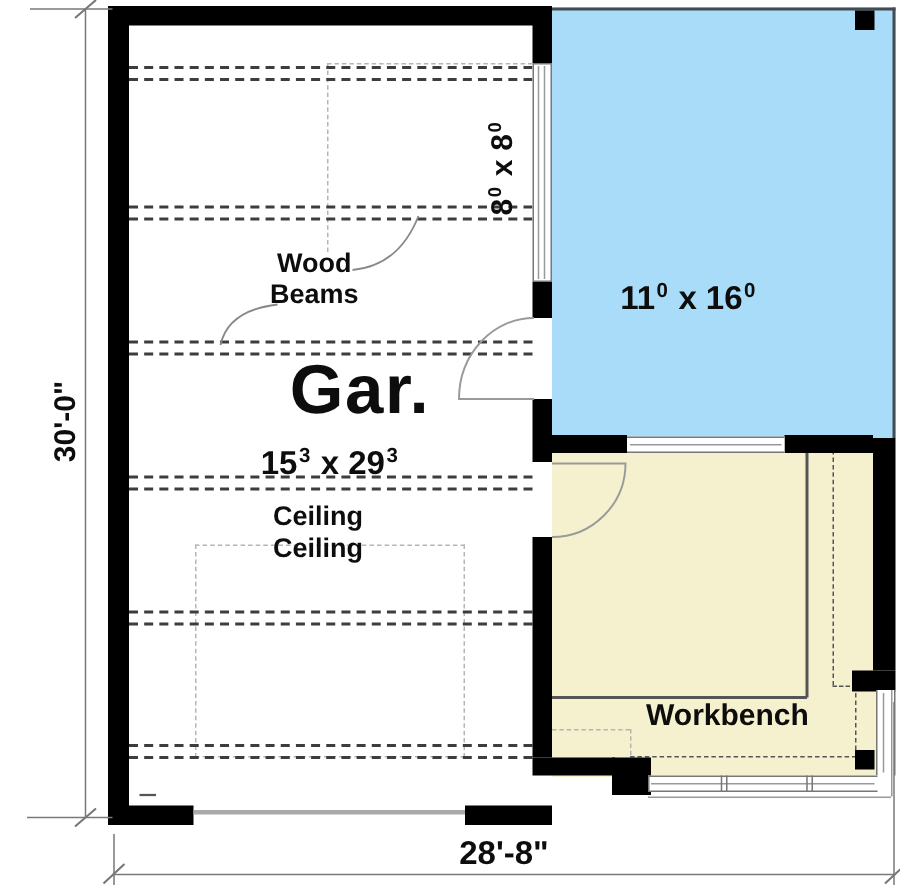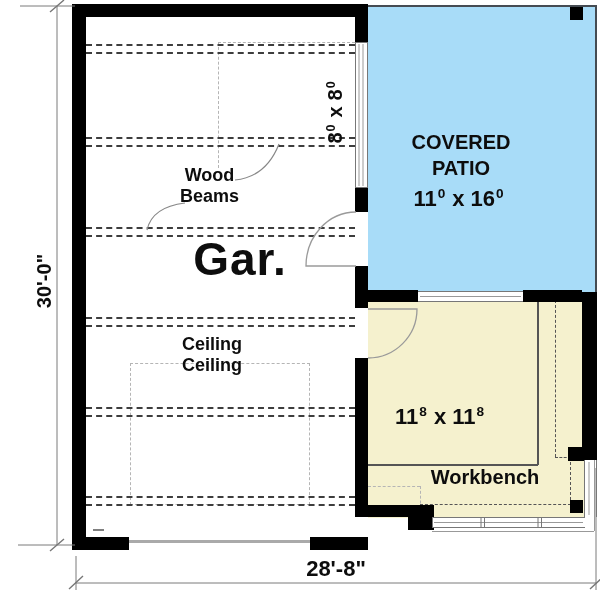--- a/index.html
+++ b/index.html
@@ -112,44 +112,40 @@
     </g>
   </svg>
 
   <div class="abs lbl" style="left:157px;top:165px;width:105px;font-size:18px;">
     <div>Wood</div>
     <div>Beams</div>
   </div>
 
   <div class="abs lbl" style="left:130px;top:232px;width:220px;font-size:46px;letter-spacing:1px;"><span>Gar.</span></div>
 
+  <div class="abs lbl" style="left:120px;top:296px;width:200px;font-size:22px;">
+    <span>15</span><span class="sup">3</span><span class="sep">x</span><span>29</span><span class="sup">3</span>
+  </div>
 
   <div class="abs lbl" style="left:160px;top:334px;width:104px;font-size:18px;">
     <div>Ceiling</div>
     <div>Ceiling</div>
   </div>
 
 
   <div class="abs lbl rot" style="left:286px;top:100px;width:100px;height:24px;font-size:20px;">
     <span>8</span><span class="sup">0</span><span class="sep">x</span><span>8</span><span class="sup">0</span>
   </div>
 
-  <div class="abs lbl" style="left:361px;top:129px;width:200px;font-size:20px;line-height:1.3;">
-    <div>COVERED</div>
-    <div>PATIO</div>
-  </div>
 
   <div class="abs lbl" style="left:359px;top:186px;width:200px;font-size:22px;">
     <span>11</span><span class="sup">0</span><span class="sep">x</span><span>16</span><span class="sup">0</span>
   </div>
 
 
-  <div class="abs lbl" style="left:340px;top:404px;width:200px;font-size:22px;">
-    <span>11</span><span class="sup">8</span><span class="sep">x</span><span>11</span><span class="sup">8</span>
-  </div>
 
   <div class="abs lbl" style="left:405px;top:466px;width:160px;font-size:20px;"><span>Workbench</span></div>
 
   <div class="abs lbl rot" style="left:-5px;top:269px;width:100px;height:24px;font-size:20px;"><span>30'-0"</span></div>
 
   <div class="abs lbl" style="left:236px;top:556px;width:200px;font-size:22px;"><span>28'-8"</span></div>
 
 </div>
 
 </body></html>

